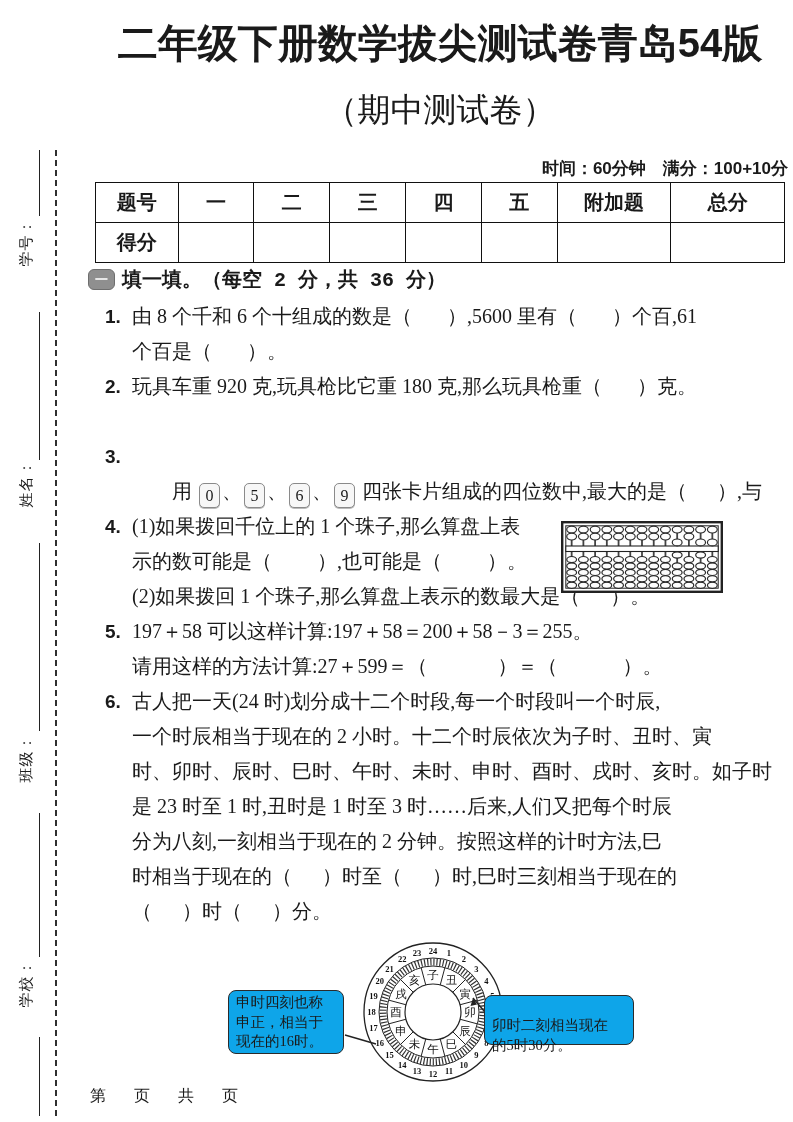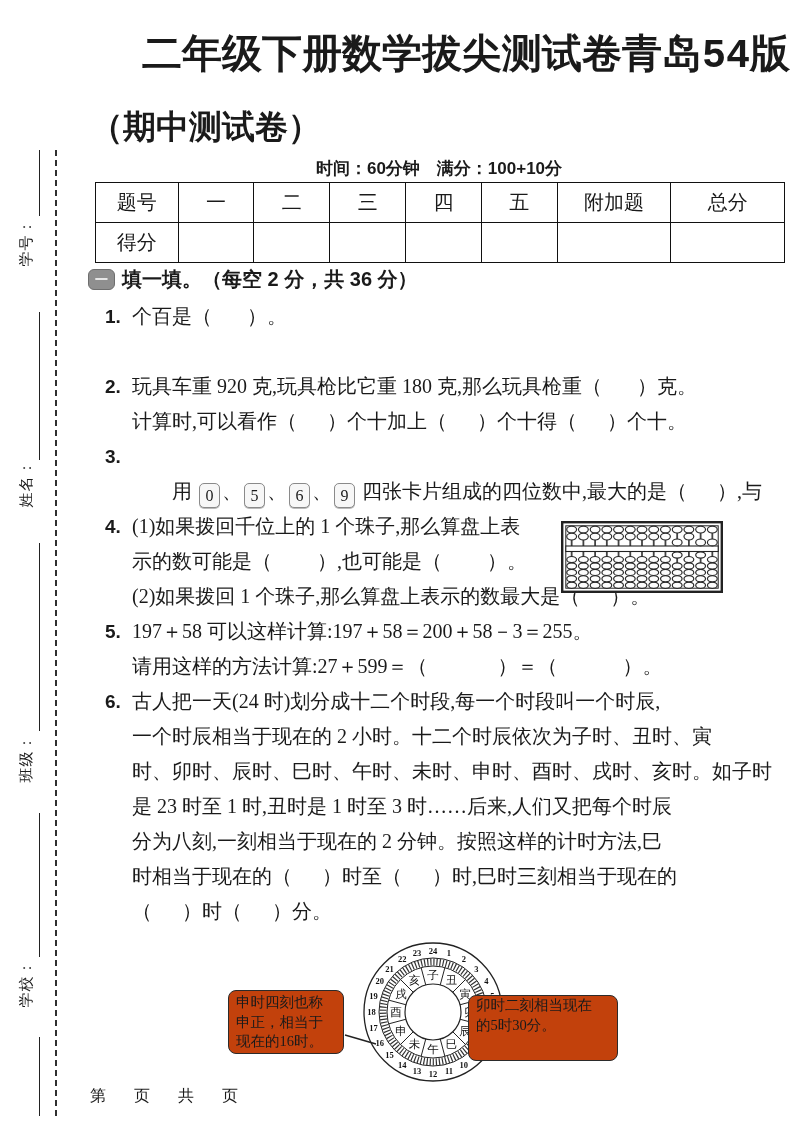--- a/index.html
+++ b/index.html
@@ -10,53 +10,53 @@
   }
   
   .fold-line { position:absolute; left:55px; top:150px; height:966px; border-left:2.5px dashed #2f2f2f; }
   .side-seg { position:absolute; left:39px; border-left:1.6px solid #222; }
   .v-label {
     position:absolute; left:-16px; width:84px; text-align:center;
     font-size:15px; letter-spacing:1px; transform:rotate(-90deg); white-space:nowrap;
   }
   
   .main { position:absolute; left:90px; top:0; width:700px; }
-  .title { position:absolute; top:26px; width:700px; text-align:right;
-    font-family:Liberation Mono, monospace; font-weight:bold; font-size:40px; letter-spacing:0px; }
-  .subtitle { position:absolute; top:88px; width:700px; text-align:left;
-    font-family:"Liberation Sans","DejaVu Sans",sans-serif; font-weight:bold; font-size:33px;margin-top:17px; }
-  .meta { position:absolute; top:157px; width:700px; text-align:center; padding-right:2px;
+  .title { position:absolute; top:16px; width:700px; text-align:center;
+    font-family:Liberation Sans, sans-serif; font-weight:bold; font-size:40px; letter-spacing:0px; }
+  .subtitle { position:absolute; top:88px; width:700px; text-align:center;
+    font-family:"Liberation Sans","DejaVu Sans",sans-serif; font-weight:normal; font-size:33px; }
+  .meta { position:absolute; top:157px; width:700px; text-align:right; padding-right:2px;
     font-family:"Liberation Sans","DejaVu Sans",sans-serif; font-weight:bold; font-size:17px; }
   
   .score-table { position:absolute; left:95px; top:182px; width:690px; border-collapse:collapse;
     table-layout:fixed; text-align:center; font-size:20px; }
-  .score-table th, .score-table td { border:1.6px solid #111; height:40px; font-weight:400; }
+  .score-table th, .score-table td { border:1.6px solid #111; height:40px; font-weight:700; }
   
   .sec-head { position:absolute; left:88px; top:266px; display:flex; align-items:center; }
   .sec-badge { width:27px; height:21px; background:#8f8f8f; border:1px solid #6e6e6e; border-radius:6px;
     color:#fff; font-weight:bold; font-size:13px; line-height:19px; text-align:center;
     font-family:"Liberation Sans",sans-serif; }
-  .sec-title { margin-left:7px; font-weight:bold; font-size:20px; font-family:Liberation Sans, sans-serif; white-space:pre; }
+  .sec-title { margin-left:7px; font-weight:bold; font-size:20px; font-family:Liberation Mono, monospace; white-space:pre; }
   
   .questions { position:absolute; left:105px; top:299px; width:680px; }
   .q { position:absolute; left:0; padding-left:27px; }
   .qnum { position:absolute; left:0; top:0; font-weight:bold; font-size:19px; line-height:35px;
     font-family:"Liberation Sans","DejaVu Sans",sans-serif; }
   .qline { font-size:20px; line-height:35px; white-space:pre; }
   .card { display:inline-block; min-width:21px; height:25px; margin:0 2px; padding:0 4px;
     border:1.2px solid #8a8a8a; border-radius:5px; background:#f7f7f7; text-align:center;
     font-size:16px; line-height:23px; vertical-align:-3px; box-shadow:0 1px 0 #bbb; }
   
   .abacus-wrap { position:absolute; left:561px; top:521px; }
   .clock-wrap { position:absolute; left:333px; top:935px; }
-  .callout { position:absolute; border:1.6px solid #2b2b2b; border-radius:8px; background:#c2410c;
+  .callout { position:absolute; border:1.6px solid #2b2b2b; border-radius:8px; background:#0ea5e9;
     font-size:14.5px; padding:2px 7px; }
   .callout div { line-height:19.5px; white-space:pre; }
   .callout-left { left:228px; top:990px; width:116px; height:64px; }
-  .callout-right { left:468px; top:995px; width:150px; height:66px; padding-top:0; }
+  .callout-right { left:484px; top:995px; width:150px; height:50px; padding-top:20px; }
   .arrow-layer { position:absolute; left:220px; top:930px; width:430px; height:170px; pointer-events:none; }
   
   .footer { position:absolute; top:1086px; width:700px; text-align:left; font-size:16px;
     letter-spacing:6px; font-family:"Liberation Sans",sans-serif; }
 </style>
 </head>
 <body>
 
 <div class="page">
 
@@ -105,27 +105,27 @@
 
   <div class="sec-head">
     <div class="sec-badge">一</div>
     <div class="sec-title">填一填。（每空 2 分，共 36 分）</div>
   </div>
 
   <div class="questions">
 
     <div class="q" style="top:0;">
       <span class="qnum">1.</span>
+      <div class="qline">由 8 个千和 6 个十组成的数是（       ）,5600 里有（       ）个百,61</div>
       <div class="qline">个百是（       ）。</div>
     </div>
 
     <div class="q" style="top:70px;">
       <span class="qnum">2.</span>
       <div class="qline">玩具车重 920 克,玩具枪比它重 180 克,那么玩具枪重（       ）克。</div>
-      <div class="qline">计算时,可以看作（      ）个十加上（      ）个十得（      ）个十。</div>
     </div>
 
     <div class="q" style="top:140px;">
       <span class="qnum">3.</span>
       <div class="qline">
         <span>用 </span><span class="card">0</span><span>、</span><span class="card">5</span><span>、</span><span class="card">6</span><span>、</span><span class="card">9</span><span> 四张卡片组成的四位数中,最大的是（      ）,与</span>
       </div>
     </div>
 
     <div class="q" style="top:210px;">

